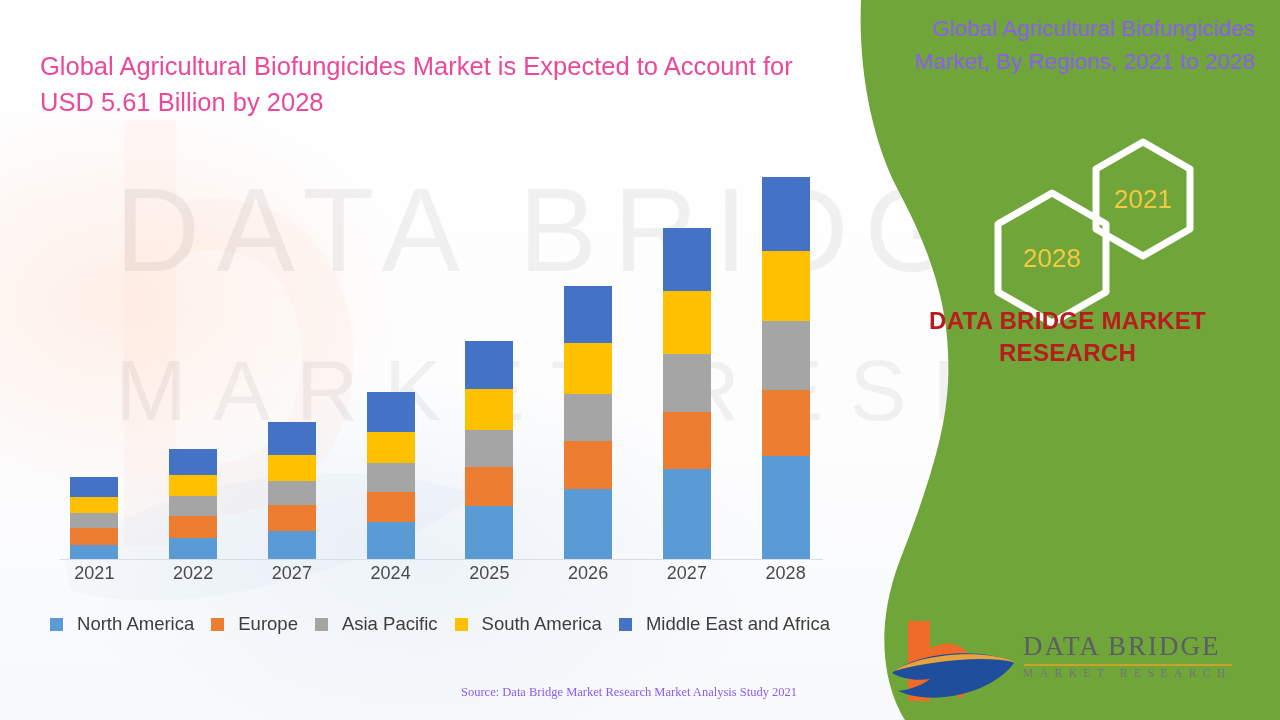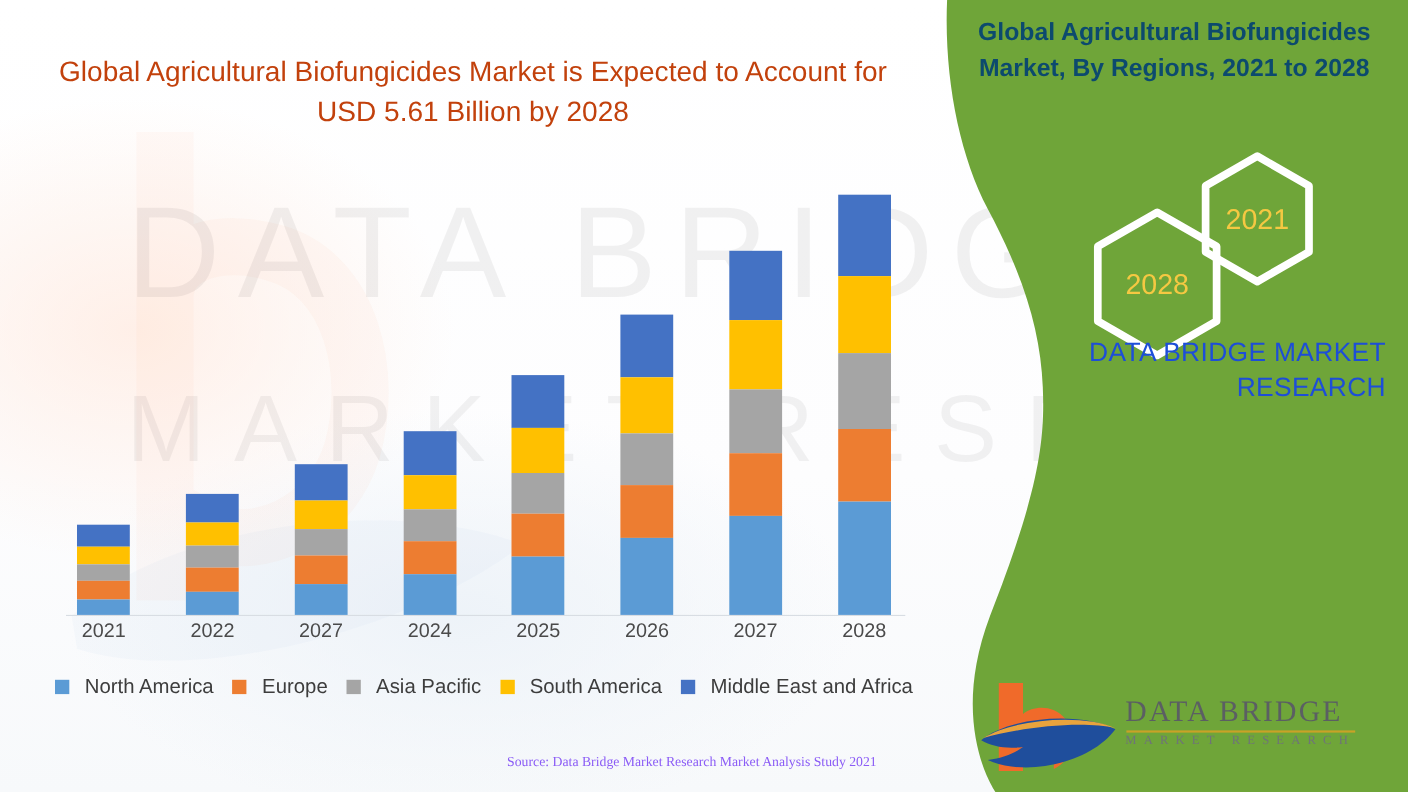--- a/index.html
+++ b/index.html
@@ -29,21 +29,21 @@
   .wm-text.l2{top:300px;font-size:86px;letter-spacing:26px;color:rgba(0,0,0,0.05);}
   .wm-b{
     position:absolute;left:90px;top:120px;width:330px;height:470px;
     opacity:.5;
   }
   .wm-swoosh{position:absolute;left:60px;top:440px;width:420px;height:200px;opacity:.55;}
 
   
   .title{
     position:absolute;left:40px;top:48px;width:780px;
-    text-align:center;color:#c2410c;
+    text-align:left;color:#ec4899;
     font-size:25.5px;line-height:36px;font-weight:400;
   }
 
   .plot{position:absolute;left:45px;top:150px;width:790px;height:410px;}
   .axis-line{position:absolute;left:15px;right:12px;bottom:0;height:1px;background:#d8dde3;}
 
   .bars{position:absolute;left:0;top:0;right:0;bottom:1px;display:flex;
     align-items:flex-end;justify-content:space-around;}
   .bar-col{width:88px;display:flex;flex-direction:column;align-items:center;justify-content:flex-end;height:100%;}
   .bar{width:48px;display:flex;flex-direction:column-reverse;}
@@ -63,36 +63,36 @@
   .footer-left{position:absolute;left:28px;top:684px;font-size:13.5px;color:#1a1a1a;
     font-family:"Liberation Serif", serif;white-space:nowrap;}
   .footer-src{position:absolute;left:461px;top:685px;font-size:12.5px;color:#8b5cf6;
     font-family:"Liberation Serif", serif;white-space:nowrap;}
 
   
   .green-panel{position:absolute;left:0;top:0;width:1280px;height:720px;pointer-events:none;}
   .green-content{position:absolute;left:855px;top:0;width:425px;height:720px;}
   .panel-title{
     position:absolute;left:25px;top:12px;width:375px;
-    color:#0c4a6e;font-size:22.5px;line-height:33px;text-align:center;font-weight:700;
+    color:#8b5cf6;font-size:22.5px;line-height:33px;text-align:right;font-weight:400;
   }
   .hexwrap{position:absolute;left:0;top:135px;width:425px;height:160px;}
   .hex{position:absolute;}
   .hex svg{display:block;}
   .hex-label{
     position:absolute;inset:0;display:flex;align-items:center;justify-content:center;
     color:#F5C842;font-size:26px;font-weight:400;
   }
   .hex-2021{left:232px;top:2px;width:112px;height:124px;}
   .hex-2021 .hex-label{font-size:26px;}
   .hex-2028{left:134px;top:53px;width:126px;height:140px;}
 
   .brand{
-    position:absolute;left:20px;top:305px;width:385px;text-align:right;
-    color:#1d4ed8;font-size:24px;line-height:32px;letter-spacing:.3px;
+    position:absolute;left:20px;top:305px;width:385px;text-align:center;
+    color:#b91c1c;font-size:24px;line-height:32px;letter-spacing:.3px;font-weight:bold;
   }
 
   .logo{position:absolute;left:33px;top:615px;width:360px;height:90px;}
   .logo-text{position:absolute;left:135px;top:16px;}
   .logo-db{font-size:27px;color:#5b5f63;letter-spacing:2px;font-family:"Liberation Serif", serif;}
   .logo-rule{width:208px;height:2px;background:#C9A227;margin:2px 0 1px 1px;}
   .logo-mr{font-size:11.5px;color:#6f7478;letter-spacing:6.5px;font-family:"Liberation Serif", serif;}
 </style>
 </head>
 <body>

